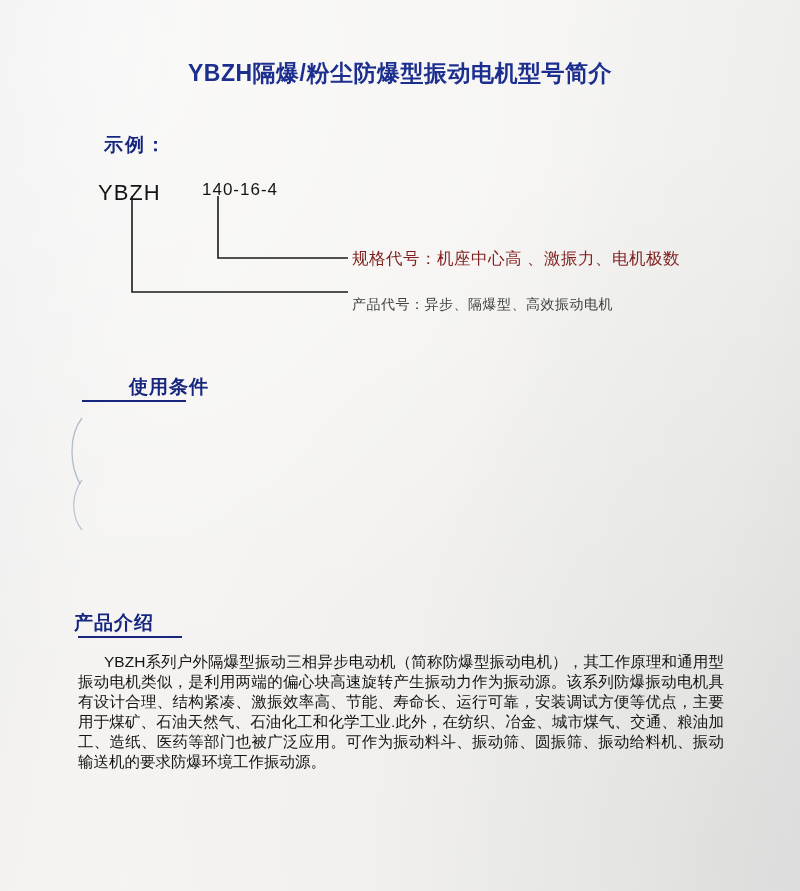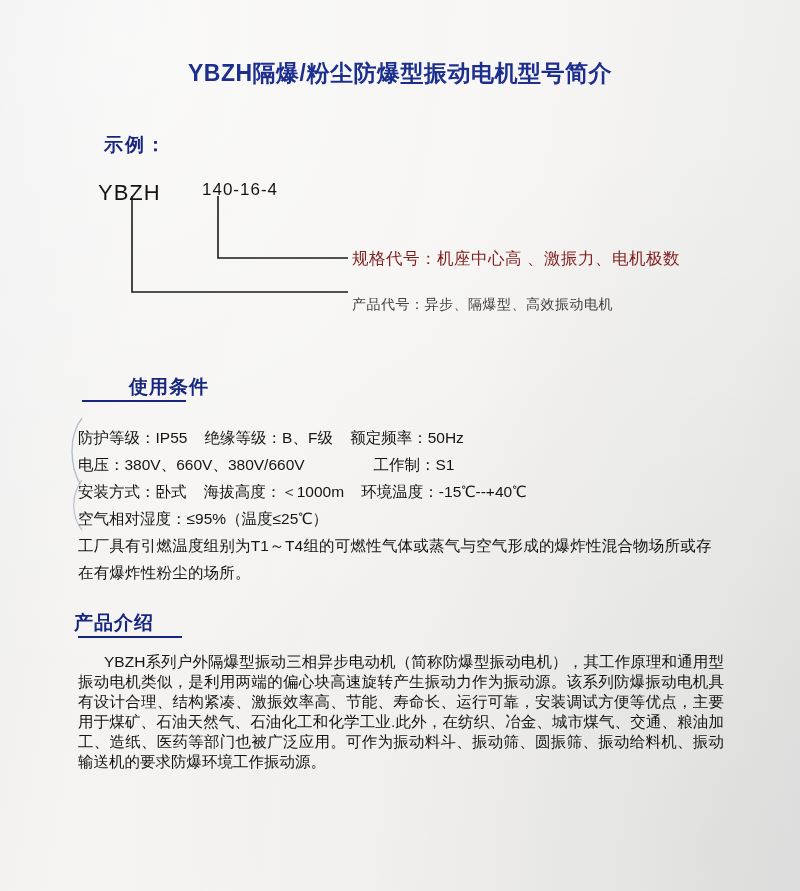--- a/index.html
+++ b/index.html
@@ -177,27 +177,20 @@
   <div class="callout-2">产品代号：异步、隔爆型、高效振动电机</div>
 
   <div class="section-heading heading-conditions">使用条件</div>
   <div class="heading-underline ul-conditions"></div>
 
   <svg class="pen-mark" viewBox="0 0 26 120" xmlns="http://www.w3.org/2000/svg">
     <path d="M20,4 C6,22 8,52 18,70" stroke="#9aa7bd" stroke-width="1.3" fill="none" opacity="0.75"></path>
     <path d="M20,66 C8,82 10,104 20,116" stroke="#9aa7bd" stroke-width="1.3" fill="none" opacity="0.6"></path>
   </svg>
 
-  <div class="cond-block">
-    <div class="cond-line">防护等级：IP55    绝缘等级：B、F级    额定频率：50Hz</div>
-    <div class="cond-line">电压：380V、660V、380V/660V                工作制：S1</div>
-    <div class="cond-line">安装方式：卧式    海拔高度：＜1000m    环境温度：-15℃--+40℃</div>
-    <div class="cond-line">空气相对湿度：≤95%（温度≤25℃）</div>
-    <div class="cond-para">工厂具有引燃温度组别为T1～T4组的可燃性气体或蒸气与空气形成的爆炸性混合物场所或存在有爆炸性粉尘的场所。</div>
-  </div>
 
   <div class="section-heading heading-intro">产品介绍</div>
   <div class="heading-underline ul-intro"></div>
 
   <div class="intro-block">
     <p class="first">YBZH系列户外隔爆型振动三相异步电动机（简称防爆型振动电机），其工作原理和通用型振动电机类似，是利用两端的偏心块高速旋转产生振动力作为振动源。该系列防爆振动电机具有设计合理、结构紧凑、激振效率高、节能、寿命长、运行可靠，安装调试方便等优点，主要用于煤矿、石油天然气、石油化工和化学工业.此外，在纺织、冶金、城市煤气、交通、粮油加工、造纸、医药等部门也被广泛应用。可作为振动料斗、振动筛、圆振筛、振动给料机、振动输送机的要求防爆环境工作振动源。</p>
   </div>
 
 </div>
 

